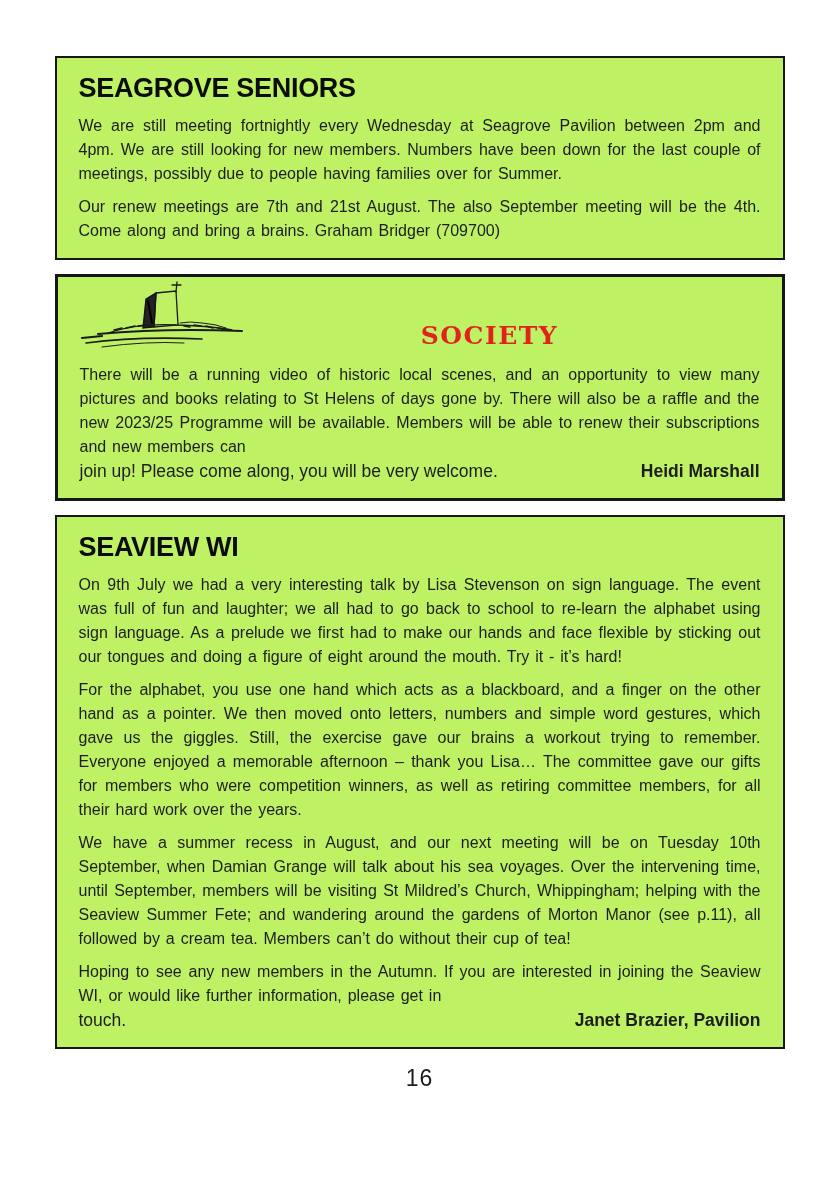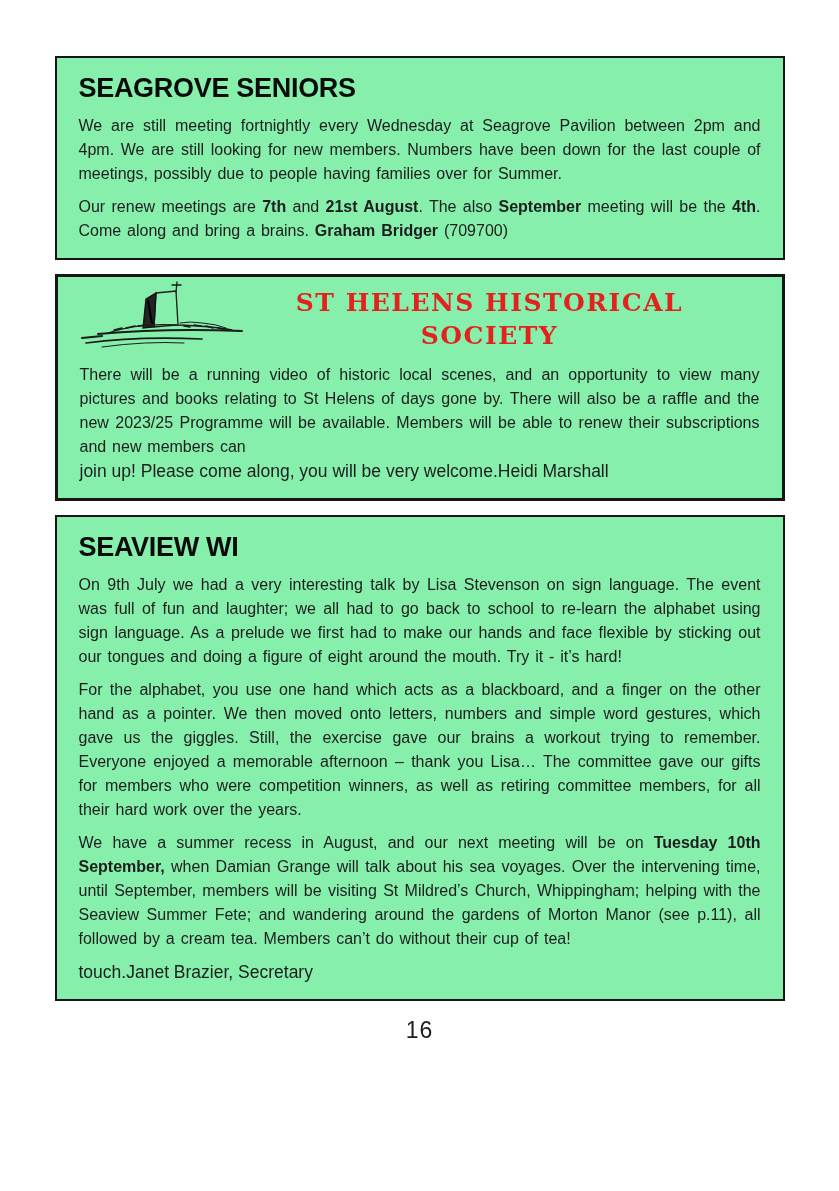--- a/index.html
+++ b/index.html
@@ -6,48 +6,49 @@
   html, body { background: #ffffff; }
   body {
     width: 839px; height: 1191px; overflow: hidden;
     font-family: "Liberation Sans", sans-serif;
     color: #1d1d1d;
     padding-top: 56px;
   }
   .page { width: 730px; margin: 0 auto; }
   .article-box {
     border: 2px solid #161616;
-    background: #86efac;
+    background: #bef264;
     padding: 13px 22px 15px 22px;
     margin-bottom: 14px;
   }
   .article-box.thick { border-width: 3px; padding-top: 0; }
   h2.section-title {
     font-size: 27px;
     font-weight: bold;
     letter-spacing: -0.3px;
     color: #0c0c0c;
     margin: 2px 0 10px 0;
   }
   p.body-para {
     font-size: 16px;
     line-height: 24px;
     text-align: justify;
     word-spacing: 0.09em;
     margin-bottom: 9px;
   }
   p.body-para:last-child { margin-bottom: 0; }
-  .b { font-weight: bold; }
+  .b { font-weight: normal; }
   .closing-line {
     display: flex;
+    justify-content: space-between;
     align-items: baseline;
     font-size: 17.5px;
     line-height: 24px;
   }
-  .closing-line .sig { font-weight: normal; }
+  .closing-line .sig { font-weight: bold; }
   .closing-line .email { text-decoration: underline; }
   
   .hs-header {
     display: flex;
     align-items: flex-start;
     margin-bottom: 8px;
   }
   .hs-sketch { flex: 0 0 170px; margin-top: 2px; }
   .hs-title {
     flex: 1;
@@ -100,36 +101,37 @@
             <path d="M104 47 l6 1 M114 46 l7 1 M126 47 l7 2 M138 49 l8 2" stroke-width="1.6"></path>
             <path d="M34 51 l8 -2 M46 49 l9 -2 M58 47 l8 -1" stroke-width="1.4"></path>
 
             <path d="M6 64 Q58 57 122 60" stroke-width="1.7"></path>
             <path d="M22 68 Q66 62 104 64" stroke-width="1"></path>
             <path d="M2 59 L22 57" stroke-width="2.2"></path>
           </g>
         </svg>
       </div>
       <div class="hs-title" style="color: rgb(226, 35, 29);">
-        <span>ST HELENS HISTORICAL</span><br>
+        <br>
         <span>SOCIETY</span>
       </div>
     </div>
     <p class="body-para" style="margin-bottom:0;"><span>There will be a running video of historic local scenes, and an opportunity to view many pictures and books relating to St Helens of days gone by. There will also be a raffle and the new 2023/25 Programme will be available. Members will be able to renew their subscriptions and new members can</span></p>
     <div class="closing-line">
       <span>join up! Please come along, you will be very welcome.</span>
       <span class="sig">Heidi Marshall</span>
     </div>
   </section>
 
   <section class="article-box">
     <h2 class="section-title">SEAVIEW WI</h2>
     <p class="body-para"><span>On 9th July we had a very interesting talk by Lisa Stevenson on sign language. The event was full of fun and laughter; we all had to go back to school to re-learn the alphabet using sign language. As a prelude we first had to make our hands and face flexible by sticking out our tongues and doing a figure of eight around the mouth. Try it - it’s hard!</span></p>
     <p class="body-para"><span>For the alphabet, you use one hand which acts as a blackboard, and a finger on the other hand as a pointer. We then moved onto letters, numbers and simple word gestures, which gave us the giggles. Still, the exercise gave our brains a workout trying to remember. Everyone enjoyed a memorable afternoon – thank you Lisa… The committee gave our gifts for members who were competition winners, as well as retiring committee members, for all their hard work over the years.</span></p>
     <p class="body-para"><span>We have a summer recess in August, and our next meeting will be on </span><span class="b">Tuesday 10th September,</span><span> when Damian Grange will talk about his sea voyages. Over the intervening time, until September, members will be visiting St Mildred’s Church, Whippingham; helping with the Seaview Summer Fete; and wandering around the gardens of Morton Manor (see p.11), all followed by a cream tea. Members can’t do without their cup of tea!</span></p>
+    <p class="body-para" style="margin-bottom:0;"><span>Hoping to see any new members in the Autumn. If you are interested in joining the Seaview WI, or would like further information, please get in</span></p>
     <div class="closing-line">
       <span>touch.</span>
-      <span class="sig">Janet Brazier, Secretary</span>
+      <span class="sig">Janet Brazier, Pavilion</span>
     </div>
   </section>
 
   <div class="page-number">16</div>
 </div>
 
 </body></html>

